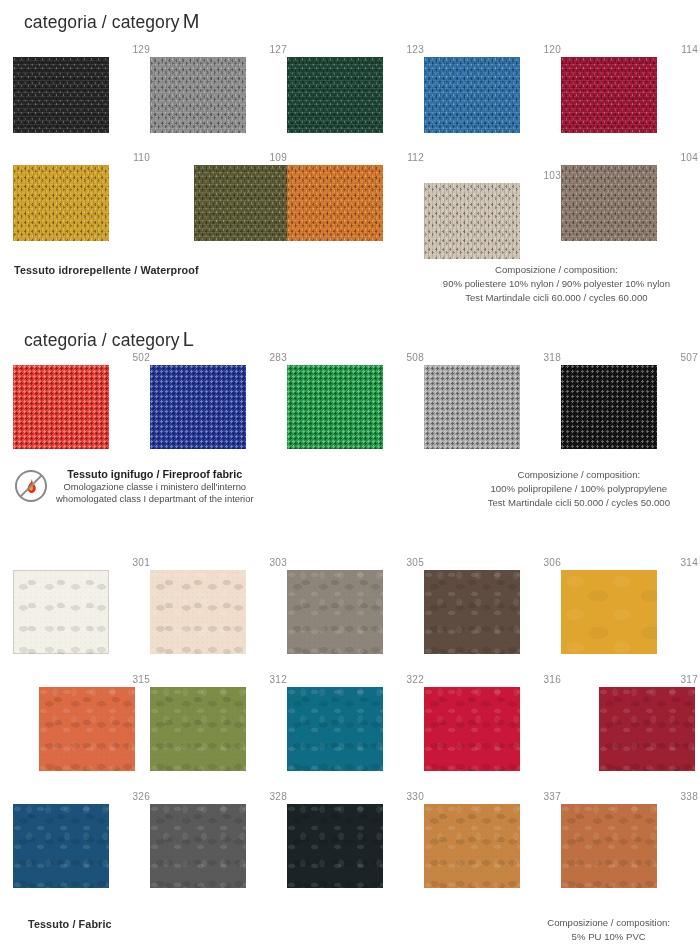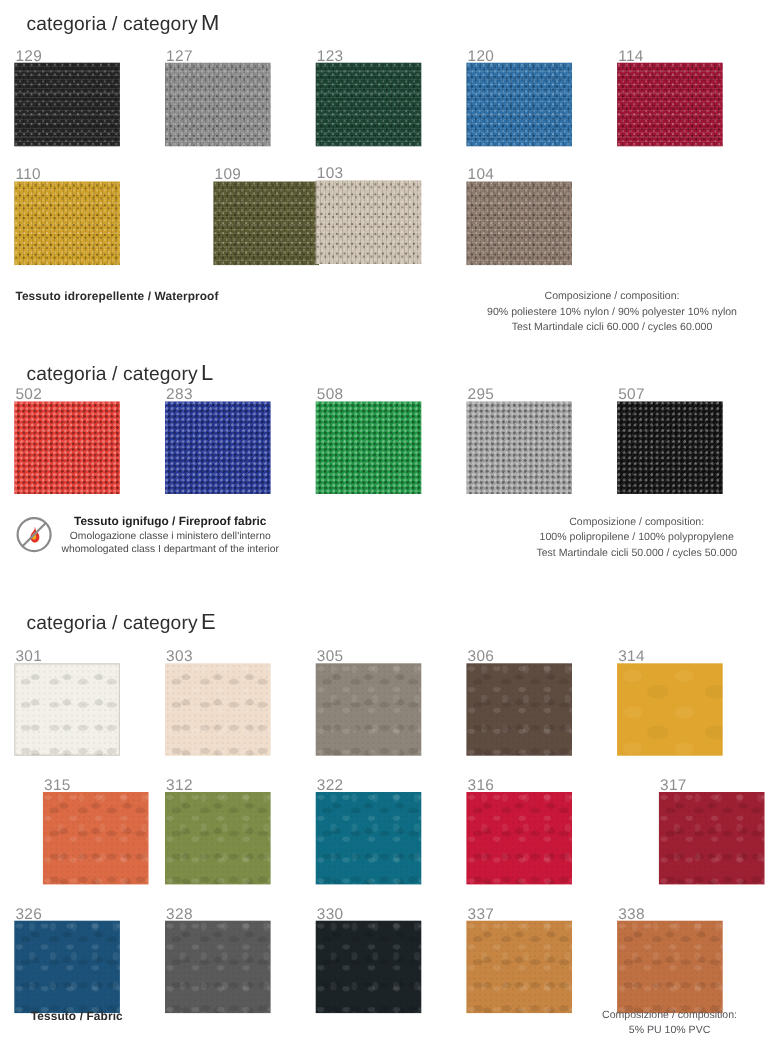--- a/index.html
+++ b/index.html
@@ -43,25 +43,26 @@
     position: relative;
     padding: 0 0 0 13px;
     display: flex;
     flex-wrap: wrap;
   }
   .swatch-cell {
     width: 137px;
     margin: 0 0 4px 0;
   }
   .swatch-code {
-    font-size: 14px;
+    font-size: 10px;
     color: #8d8d8d;
     line-height: 14px;
     letter-spacing: .3px;
     padding-left: 1px;
+    text-align: right;
   }
   .swatch {
     width: 96px;
     height: 76px;
     position: relative;
     overflow: hidden;
   }
   .swatch.tall { height: 84px; }
   .swatch.bordered { box-shadow: inset 0 0 0 1px #cfcdc6; }
 
@@ -208,22 +209,28 @@
         </div>
       </div>
 
       <div class="swatch-cell" style="margin-top:14px;padding-left:44px;">
         <div class="swatch-code">109</div>
         <div class="swatch" style="background:#5c5a33">
           <div class="tex tex-weave"></div>
         </div>
       </div>
 
-
-      <div class="swatch-cell" style="margin-top:13px;">
+      <div class="swatch-cell" style="margin-top:14px;">
+        <div class="swatch-code">112</div>
+        <div class="swatch" style="background:#d4762a">
+          <div class="tex tex-weave"></div>
+        </div>
+      </div>
+
+      <div class="swatch-cell" style="margin-top:32px;">
         <div class="swatch-code">103</div>
         <div class="swatch" style="background:#cec3b3">
           <div class="tex tex-weave"></div>
         </div>
       </div>
 
       <div class="swatch-cell" style="margin-top:14px;">
         <div class="swatch-code">104</div>
         <div class="swatch" style="background:#8d7a6d">
           <div class="tex tex-weave"></div>
@@ -264,21 +271,21 @@
       </div>
 
       <div class="swatch-cell">
         <div class="swatch-code">508</div>
         <div class="swatch tall" style="background:#1c9b43">
           <div class="tex tex-knit"></div>
         </div>
       </div>
 
       <div class="swatch-cell">
-        <div class="swatch-code">295</div>
+        <div class="swatch-code">318</div>
         <div class="swatch tall" style="background:#a8a8a8">
           <div class="tex tex-knit"></div>
         </div>
       </div>
 
       <div class="swatch-cell">
         <div class="swatch-code">507</div>
         <div class="swatch tall" style="background:#111111">
           <div class="tex tex-knit"></div>
         </div>
@@ -304,23 +311,20 @@
     </div>
 
     <div class="foot-right" style="top:150px;">
       <div>Composizione / composition:</div>
       <div>100% polipropilene / 100% polypropylene</div>
       <div>Test Martindale cicli 50.000 / cycles 50.000</div>
     </div>
   </div>
 
   <div class="section" id="section-E">
-    <h2 class="section-title">
-      <span>categoria / category</span><span class="cat-letter">E</span>
-    </h2>
 
     <div class="swatch-grid" style="margin-top:11px;">
 
       <div class="swatch-cell">
         <div class="swatch-code">301</div>
         <div class="swatch tall bordered" style="background:#f2f0e7">
           <div class="tex tex-leather"></div>
         </div>
       </div>
 

